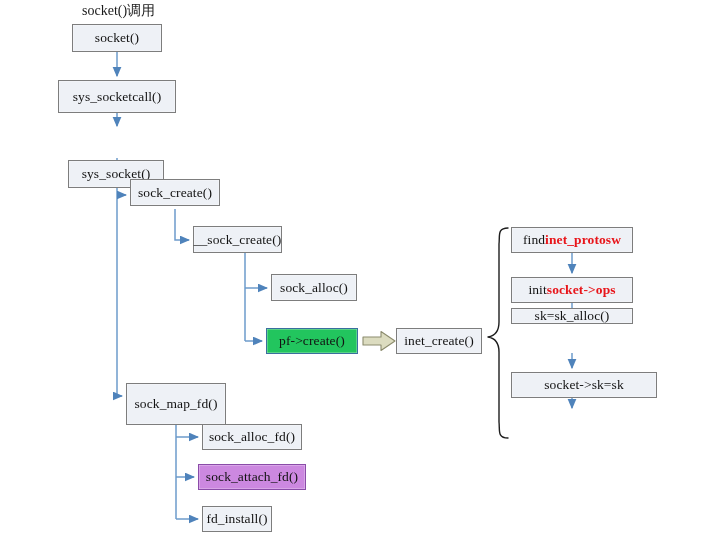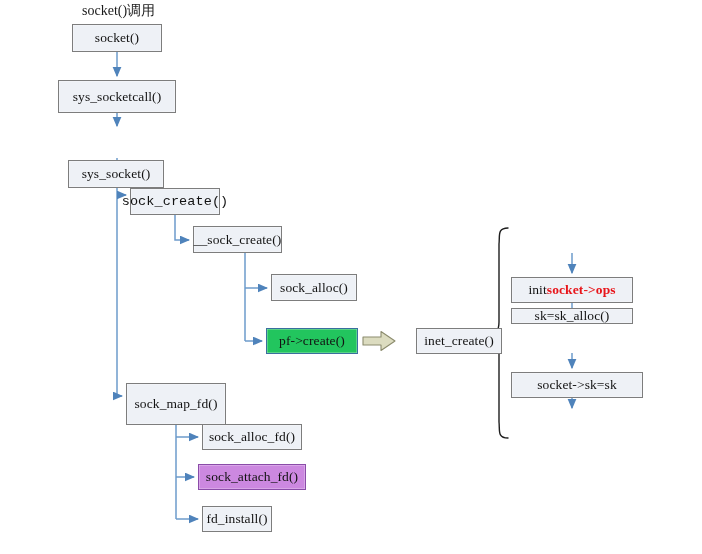--- a/index.html
+++ b/index.html
@@ -87,46 +87,50 @@
   <div class="title" style="left:82px;top:2px;">
     <span>socket()调用</span>
   </div>
 
   <div class="node" style="left:72px;top:24px;width:90px;height:28px;">socket()</div>
 
   <div class="node" style="left:58px;top:80px;width:118px;height:33px;">sys_socketcall()</div>
 
   <div class="node" style="left:68px;top:130px;width:96px;height:28px;margin-top:30px;">sys_socket()</div>
 
-  <div class="node" style="left:130px;top:188px;width:90px;height:27px;font-family:Liberation Mono, monospace;">sock_create()</div>
+  <div class="node" style="left:130px;top:179px;width:90px;height:27px;">sock_create()</div>
 
   <div class="node" style="left:193px;top:226px;width:89px;height:27px;">__sock_create()</div>
 
   <div class="node" style="left:271px;top:274px;width:86px;height:27px;">sock_alloc()</div>
 
   <div class="node blue" style="left:266px;top:328px;width:92px;height:26px;">pf-&gt;create()</div>
 
-  <div class="node" style="left:396px;top:328px;width:86px;height:26px;margin-left:20px;">inet_create()</div>
+  <div class="node" style="left:396px;top:328px;width:86px;height:26px;">inet_create()</div>
 
   <div class="node" style="left:126px;top:383px;width:100px;height:42px;">sock_map_fd()</div>
 
   <div class="node" style="left:202px;top:424px;width:100px;height:26px;">sock_alloc_fd()</div>
 
   <div class="node violet" style="left:198px;top:464px;width:108px;height:26px;">sock_attach_fd()</div>
 
   <div class="node" style="left:202px;top:506px;width:70px;height:26px;text-align:right;">fd_install()</div>
 
   <svg class="blockarrow" style="left:362px;top:330px;" width="34" height="22" viewBox="0 0 34 22">
     <path d="M1,7 L19,7 L19,1.5 L33,11 L19,20.5 L19,15 L1,15 Z" fill="#dcdcc0" stroke="#8c8c6e" stroke-width="1.1" stroke-linejoin="round"></path>
   </svg>
 
+  <div class="node" style="left:511px;top:227px;width:122px;height:26px;">
+    <span>find </span>
+      <span class="redbold">inet_protosw</span>
+  </div>
 
   <div class="node" style="left:511px;top:277px;width:122px;height:26px;">
     <span>init </span>
       <span class="redbold">socket-&gt;ops</span>
   </div>
 
   <div class="node" style="left:511px;top:308px;width:122px;height:16px;">sk=sk_alloc()</div>
 
-  <div class="node" style="left:511px;top:372px;width:132px;height:26px;">socket-&gt;sk=sk</div>
+  <div class="node" style="left:511px;top:372px;width:146px;height:26px;">socket-&gt;sk=sk</div>
 
 
 </div>
 
 </body></html>

